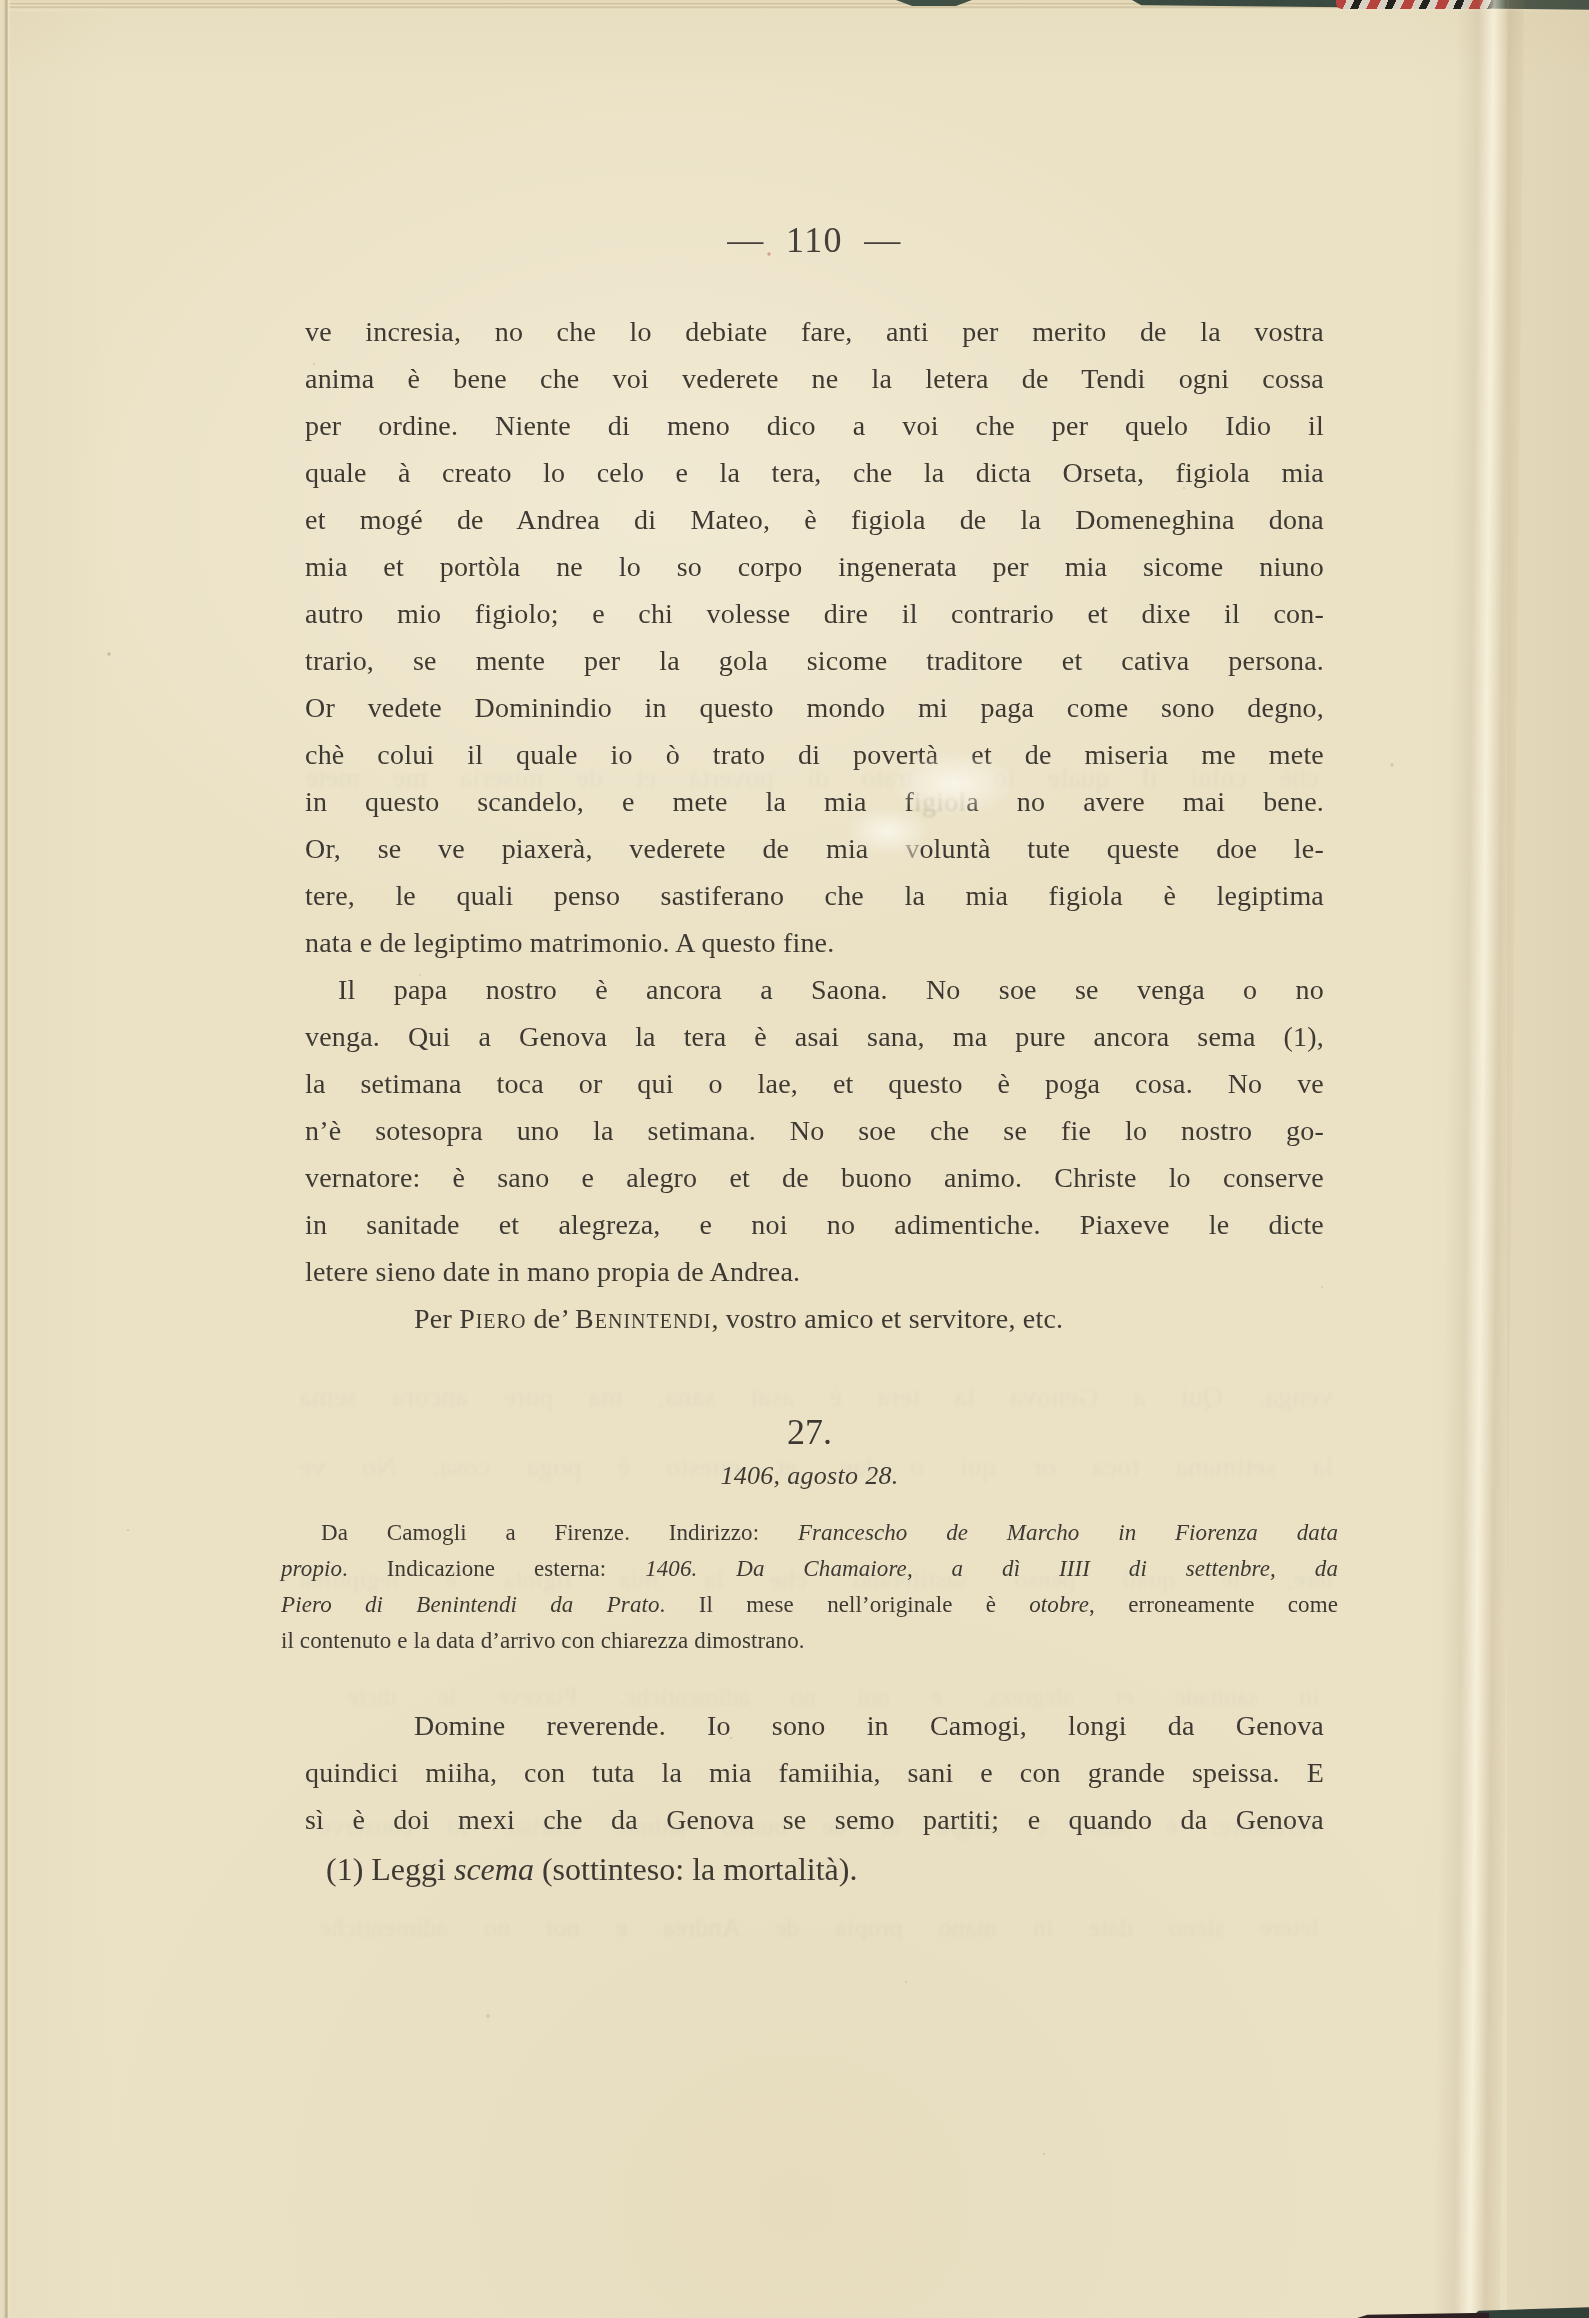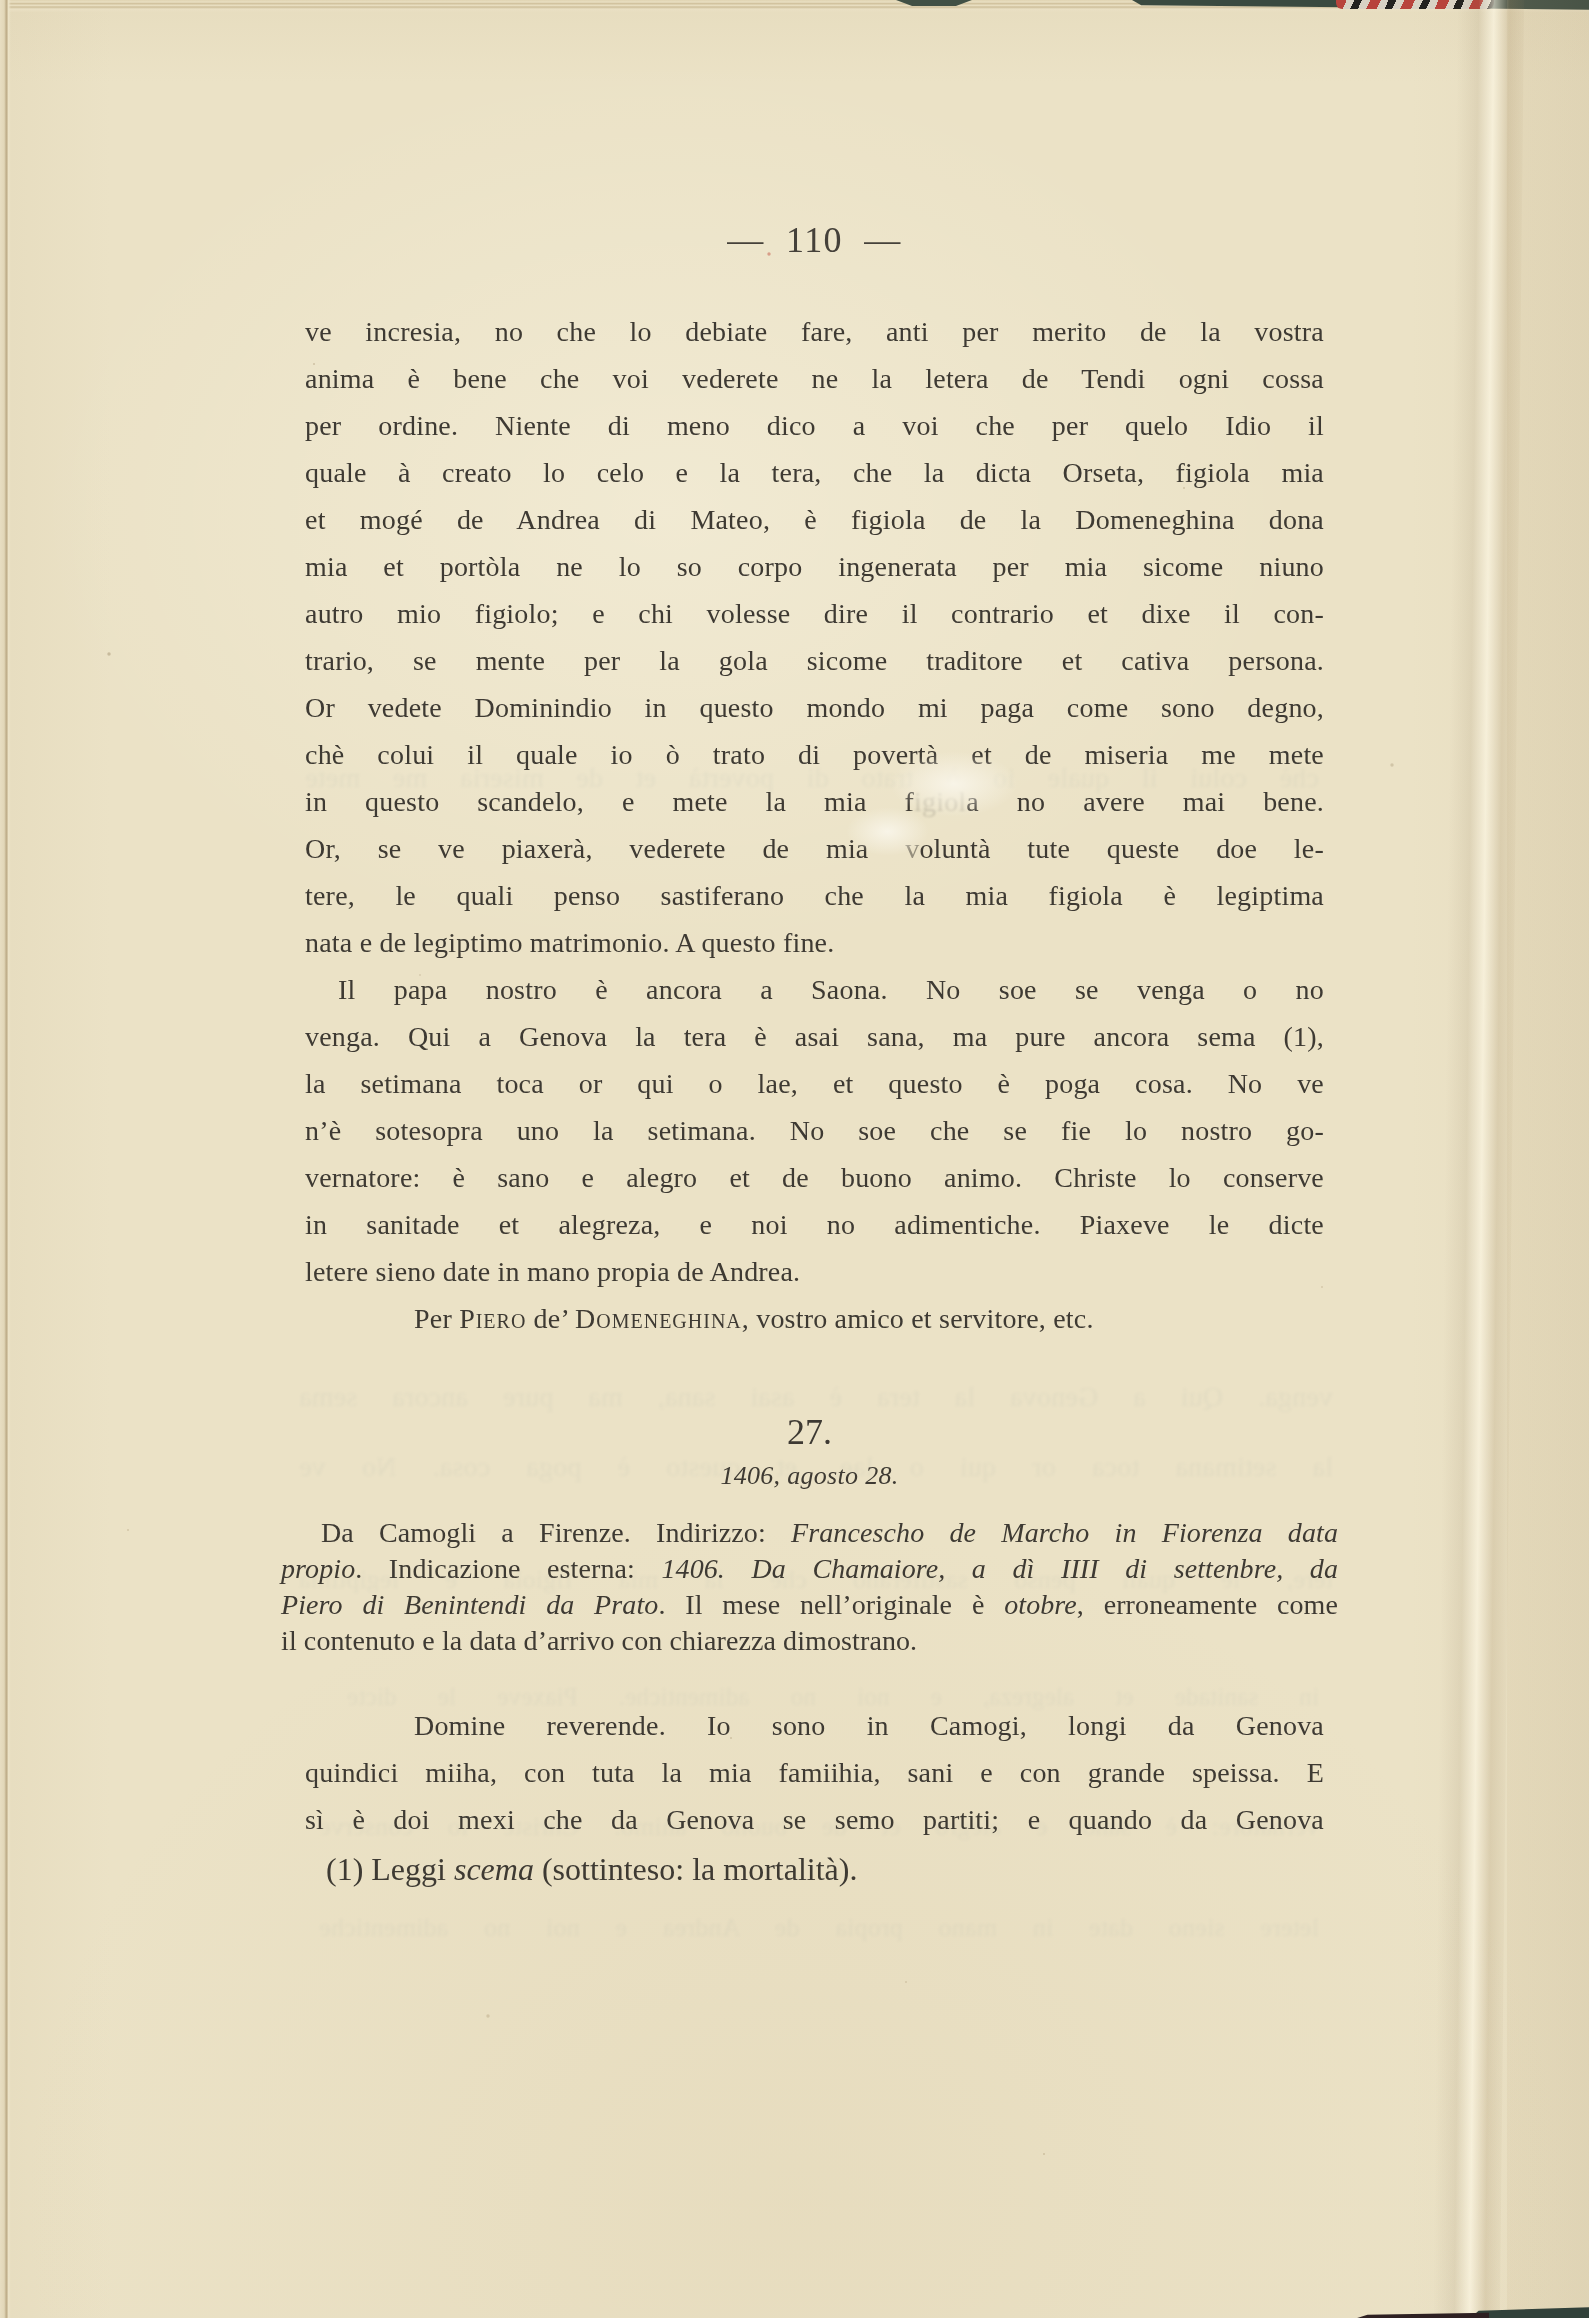--- a/index.html
+++ b/index.html
@@ -53,21 +53,21 @@
   .abrasion.a1{left:890px;top:751px;width:128px;height:66px;}
   .abrasion.a2{left:846px;top:807px;width:83px;height:49px;}
   
   .pagenum{position:absolute;left:305px;top:219px;width:1019px;text-align:center;
     font-size:36px;letter-spacing:1.4px;word-spacing:11px;color:#45413a;}
   .tblock{position:absolute;left:305px;width:1019px;}
   .b26{top:308px;}
   .b27{top:1702px;}
   .ln{font-size:28px;line-height:47px;height:47px;letter-spacing:0.2px;text-align:justify;}
   .nblock{position:absolute;left:281px;top:1515px;width:1057px;}
-  .nln{font-size:28px;line-height:36px;height:36px;letter-spacing:0.1px;text-align:justify;}
+  .nln{font-size:23px;line-height:36px;height:36px;letter-spacing:0.1px;text-align:justify;}
   .fblock{position:absolute;left:326px;top:1852px;width:972px;}
   .fln{font-size:32px;line-height:35px;text-align:left;}
   .j{text-align-last:justify;}
   .l{text-align:left;text-align-last:left;}
   .sec-num{position:absolute;left:281px;top:1411px;width:1057px;text-align:center;font-size:36px;}
   .sec-date{position:absolute;left:281px;top:1461px;width:1057px;text-align:center;font-size:26px;font-style:italic;letter-spacing:0.3px;}
   .it{font-style:italic;}
   .sc{font-variant:small-caps;letter-spacing:1px;text-align:right;}
   .fade{opacity:0.20;filter:blur(0.8px);}
   .fade2{opacity:0.5;}
@@ -106,21 +106,21 @@
       <div class="ln j">Or, se ve piaxerà, vederete de mia <span class="fade2">v</span>oluntà tute queste doe le-</div>
       <div class="ln j">tere, le quali penso sastiferano che la mia figiola è legiptima</div>
       <div class="ln l">nata e de legiptimo matrimonio. A questo fine.</div>
       <div class="ln j" style="padding-left: 33px;">Il papa nostro è ancora a Saona. No soe se venga o no</div>
       <div class="ln j">venga. Qui a Genova la tera è asai sana, ma pure ancora sema (1),</div>
       <div class="ln j">la setimana toca or qui o lae, et questo è poga cosa. No ve</div>
       <div class="ln j">n’è sotesopra uno la setimana. No soe che se fie lo nostro go-</div>
       <div class="ln j">vernatore: è sano e alegro et de buono animo. Christe lo conserve</div>
       <div class="ln j">in sanitade et alegreza, e noi no adimentiche. Piaxeve le dicte</div>
       <div class="ln l">letere sieno date in mano propia de Andrea.</div>
-      <div class="ln l" style="padding-left: 109px;">Per <span class="sc">Piero</span> de’ <span class="sc">Domeneghina</span>, vostro amico et servitore, etc.</div>
+      <div class="ln l" style="padding-left: 109px;">Per <span class="sc">Piero</span> de’ <span class="sc">Benintendi</span>, vostro amico et servitore, etc.</div>
     </div>
 
   <div class="sec-num">27.</div>
   <div class="sec-date">1406, agosto 28.</div>
 
   <div class="nblock">
       <div class="nln j" style="padding-left: 40px;">Da Camogli a Firenze. Indirizzo: <span class="it">Francescho de Marcho in Fiorenza data</span></div>
       <div class="nln j"><span class="it">propio</span>. Indicazione esterna: <span class="it">1406. Da Chamaiore, a dì IIII di settenbre, da</span></div>
       <div class="nln j"><span class="it">Piero di Benintendi da Prato</span>. Il mese nell’originale è <span class="it">otobre</span>, erroneamente come</div>
       <div class="nln l">il contenuto e la data d’arrivo con chiarezza dimostrano.</div>

